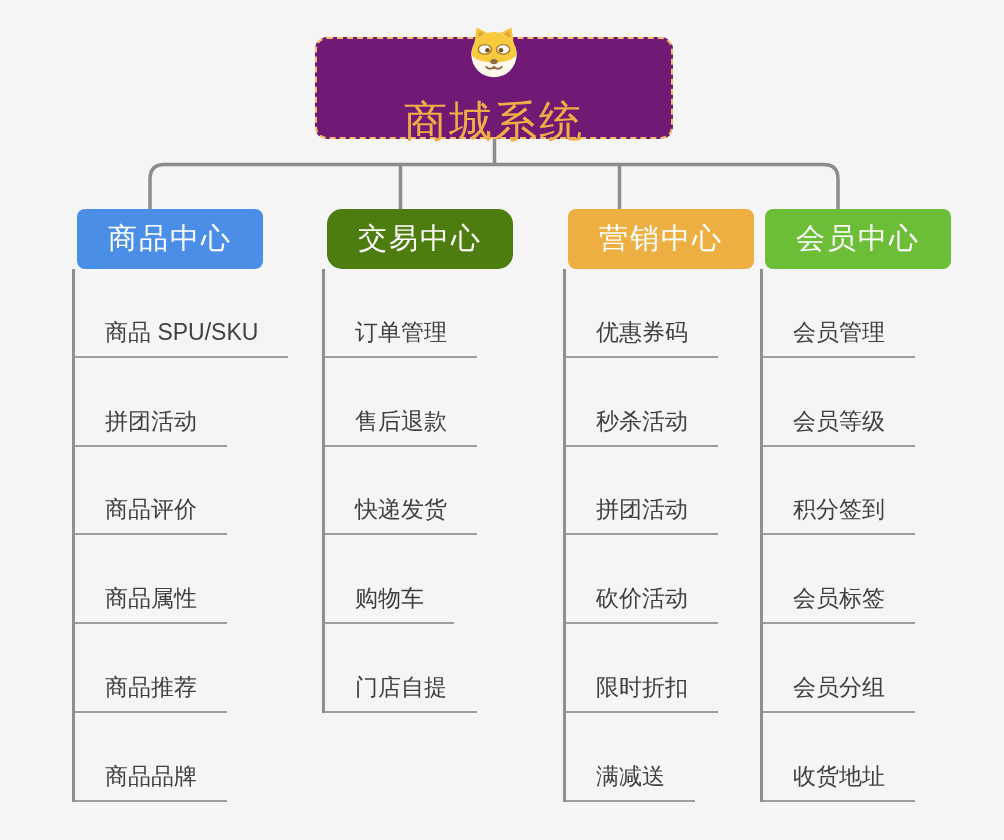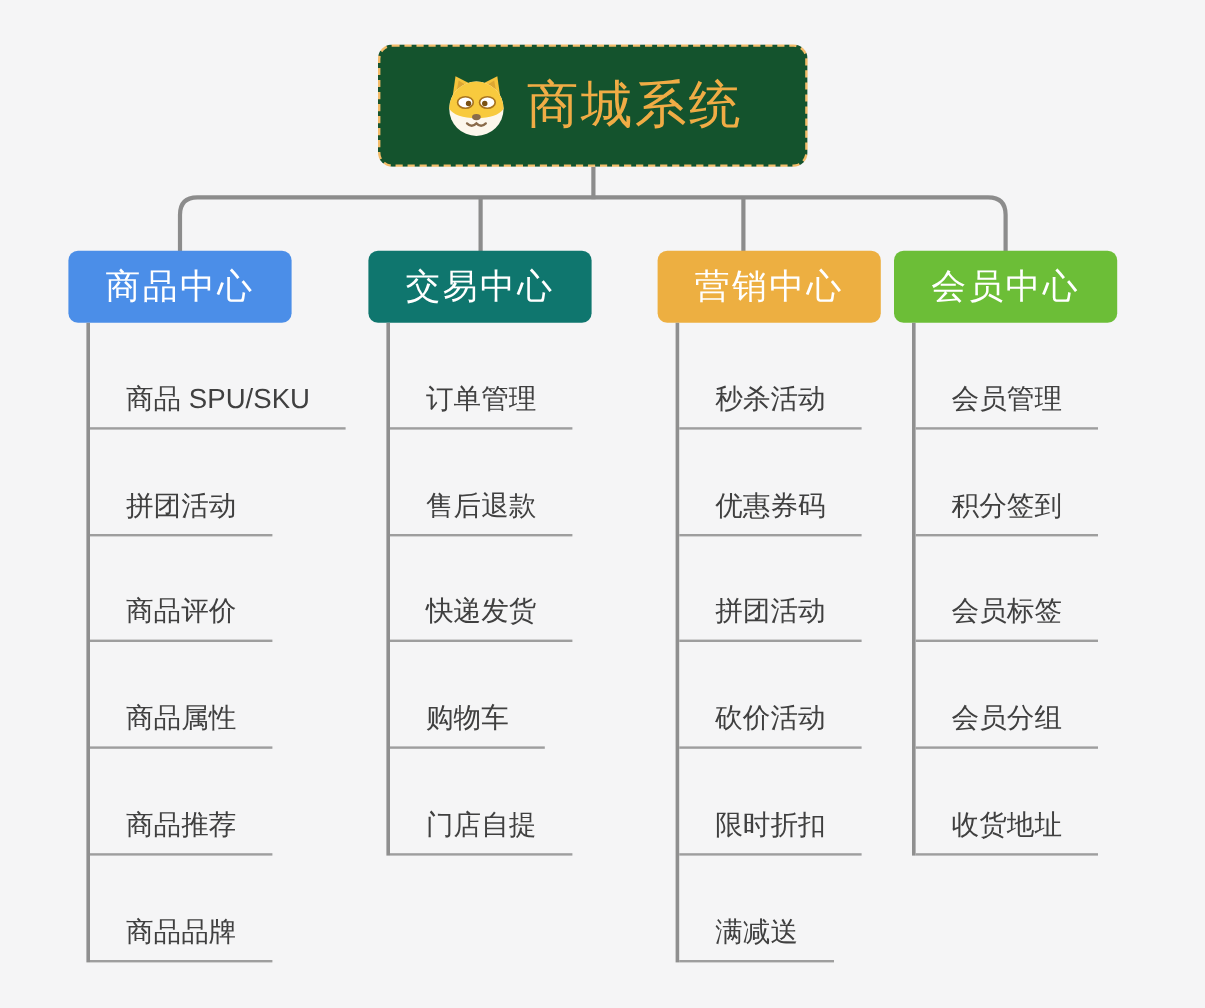--- a/index.html
+++ b/index.html
@@ -11,45 +11,47 @@
     position: relative;
   }
   .canvas { position: absolute; inset: 0; }
 
   svg.connectors { position: absolute; left: 0; top: 0; pointer-events: none; }
 
   .root-node {
     position: absolute;
     left: 315px; top: 37px;
     width: 358px; height: 102px;
-    background: #14532d;
+    background: #701a75;
     border: 2px dashed #f3bc6a;
     border-radius: 12px;
     box-sizing: border-box;
     display: flex; align-items: center; justify-content: center;
     gap: 14px;
     cursor: pointer;
+    flex-direction: column;
   }
   .root-icon { display: flex; align-items: center; }
   .root-title {
     font-size: 43px;
     color: #f0ac45;
     letter-spacing: 2px;
     white-space: nowrap;
   }
 
   .branch { position: absolute; top: 209px; }
   .branch-header {
     width: 186px; height: 60px;
     border-radius: 8px;
     display: flex; align-items: center; justify-content: center;
     color: #ffffff;
     font-size: 29px;
     letter-spacing: 2px;
     cursor: pointer;
+    margin-left: 20px;
   }
   ul.items {
     list-style: none;
     margin: 0 0 0 15px;
     padding: 0;
     border-left: 3px solid #8f8f8f;
   }
   ul.items li {
     box-sizing: border-box;
     height: 88.8px;
@@ -104,46 +106,47 @@
       <li>商品 SPU/SKU</li>
       <li>拼团活动</li>
       <li>商品评价</li>
       <li>商品属性</li>
       <li>商品推荐</li>
       <li>商品品牌</li>
     </ul>
   </div>
 
   <div class="branch" style="left:307px">
-    <div class="branch-header" style="background: #0f766e;">交易中心</div>
+    <div class="branch-header" style="background: #4d7c0f; border-radius: 15px;">交易中心</div>
     <ul class="items">
       <li>订单管理</li>
       <li>售后退款</li>
       <li>快递发货</li>
       <li>购物车</li>
       <li>门店自提</li>
     </ul>
   </div>
 
   <div class="branch" style="left:548px">
     <div class="branch-header" style="background: rgb(237, 175, 65);">营销中心</div>
     <ul class="items">
+      <li>优惠券码</li>
       <li>秒杀活动</li>
-      <li>优惠券码</li>
       <li>拼团活动</li>
       <li>砍价活动</li>
       <li>限时折扣</li>
       <li>满减送</li>
     </ul>
   </div>
 
   <div class="branch" style="left:745px">
     <div class="branch-header" style="background: rgb(108, 190, 55);">会员中心</div>
     <ul class="items">
       <li>会员管理</li>
+      <li>会员等级</li>
       <li>积分签到</li>
       <li>会员标签</li>
       <li>会员分组</li>
       <li>收货地址</li>
     </ul>
   </div>
 
 </div>
 
 </body></html>

